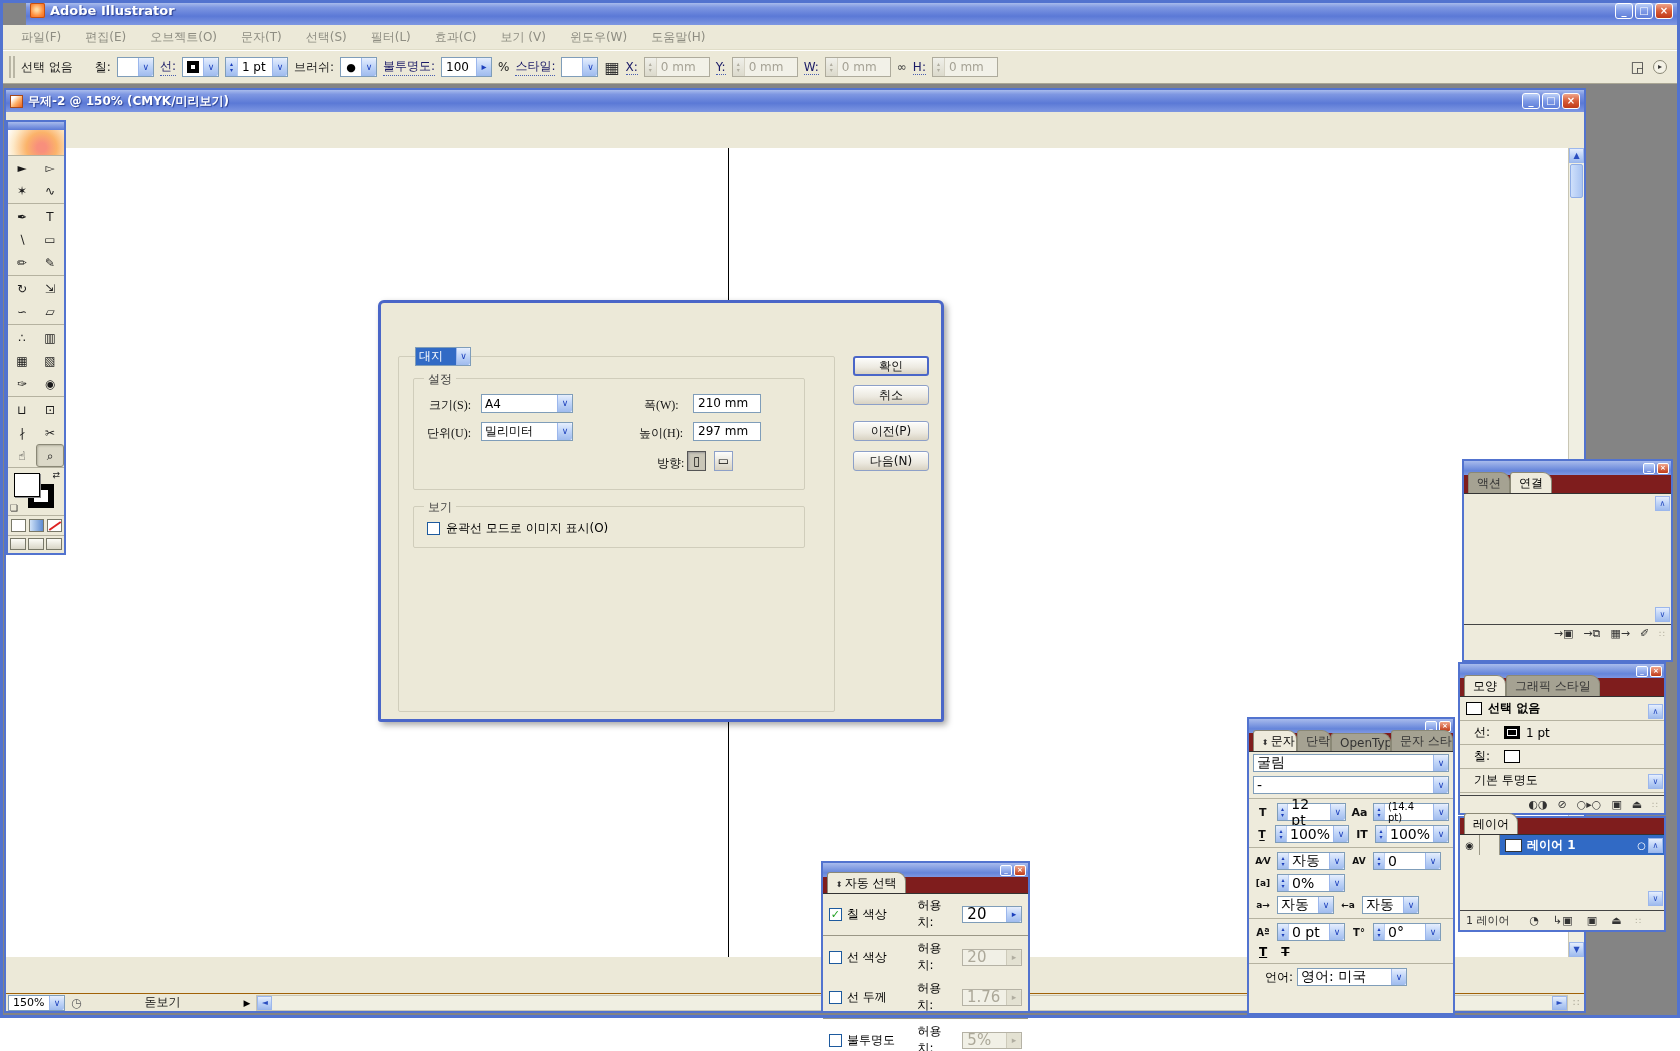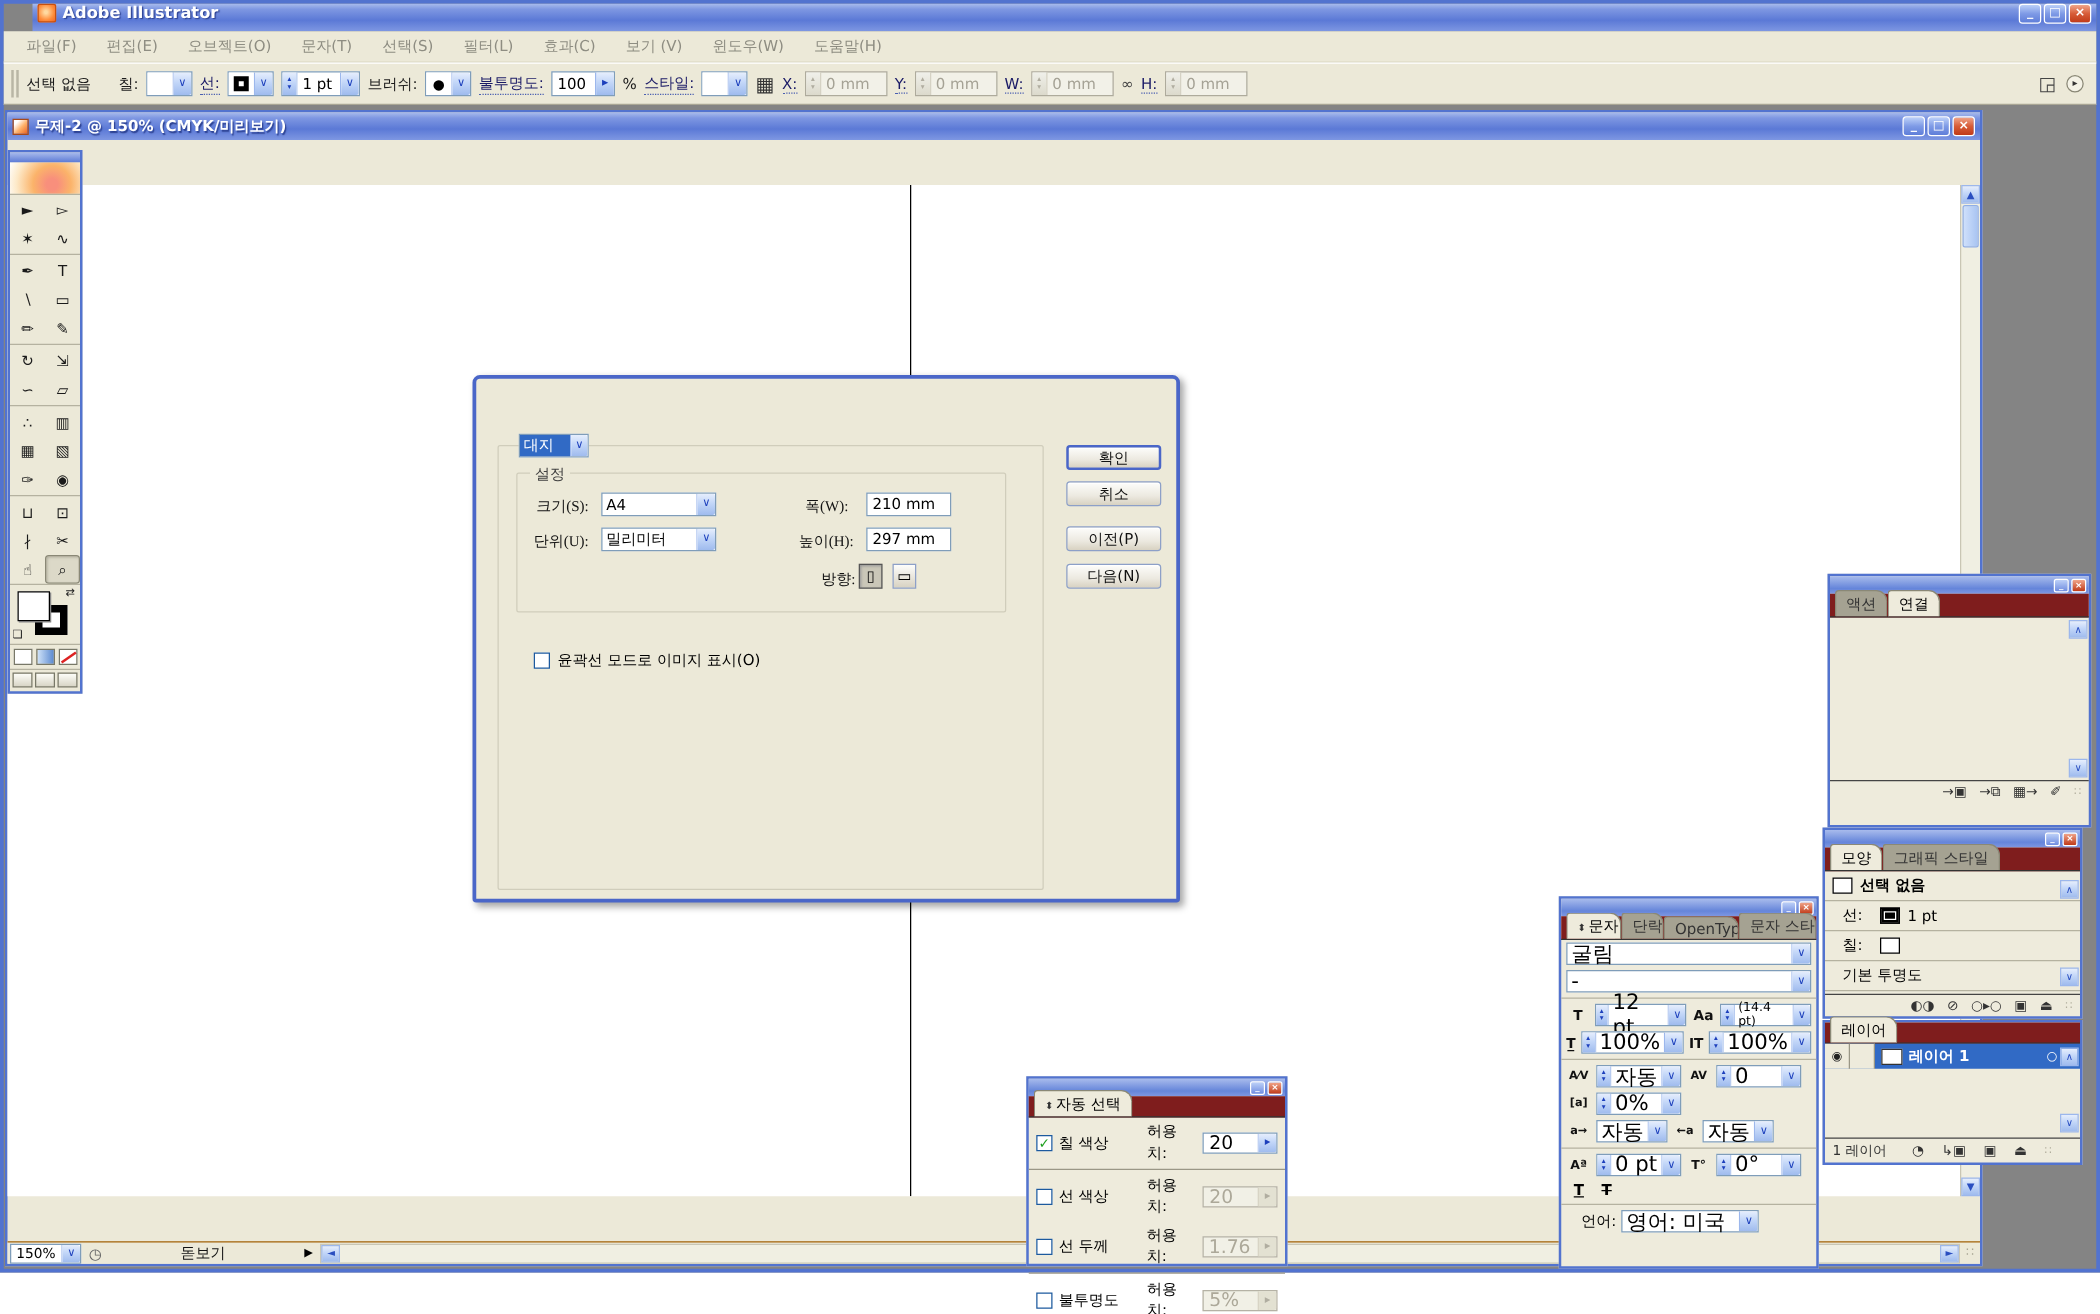--- a/index.html
+++ b/index.html
@@ -113,21 +113,21 @@
   .collapsearrows { font-size:8px; margin-right:2px; color:#333; }
   .pfoot { border-top:1px solid #444; display:flex; align-items:center; justify-content:flex-end; gap:10px; padding:2px 6px; color:#333; font-size:11px; }
   .pscroll { position:absolute; right:1px; width:15px; display:flex; flex-direction:column; justify-content:space-between; }
   .gripdots { color:#b0ad9c; font-size:9px; }
 
   
   .crow { display:flex; align-items:center; gap:4px; padding:2px 4px; }
   .picon { width:20px; text-align:center; font-size:11px; font-weight:bold; color:#111; }
   .cfield { display:flex; align-items:center; border:1px solid #7f9db9; background:#fff; height:18px; }
   .cfield .spincol { width:11px; }
-  .cfield .fieldval { min-width:40px; font-size:17px; padding:0 3px; }
+  .cfield .fieldval { min-width:40px; font-size:14px; padding:0 3px; }
   .cfield .ddbtn { height:16px; line-height:16px; }
   .csep { height:1px; background:#b5b2a0; margin:2px 0; }
   .wide .fieldval { flex:1; }
 
   
   .mwrow { display:flex; align-items:center; gap:5px; padding:3px 6px; }
   .mwlabel { width:66px; }
   .tolfield { display:flex; align-items:center; border:1px solid #7f9db9; background:#fff; height:17px; width:60px; }
   .tolfield .fieldval { flex:1; font-size:15px; overflow:hidden; white-space:nowrap; }
   .tolfield .ddbtn { height:15px; line-height:15px; }
@@ -371,20 +371,23 @@
     <div class="dinput" style="left:312px;top:119px;width:68px;">297 mm</div>
 
     <span class="dlabel" style="left:276px;top:152px;">방향:</span>
     <div class="orientbtn pressed" style="left:306px;top:148px;">
         <span>▯</span>
       </div>
     <div class="orientbtn" style="left:333px;top:148px;">
         <span>▭</span>
       </div>
 
+    <div class="groupbox" style="left:32px;top:203px;width:392px;height:42px;">
+      <span class="grouplegend">보기</span>
+    </div>
     <div style="position:absolute;left:46px;top:217px;display:flex;align-items:center;gap:6px;">
       <span class="checkbox"></span>
       <span>윤곽선 모드로 이미지 표시(O)</span>
     </div>
 
     <div class="dlgbtn default" style="top:53px;">확인</div>
     <div class="dlgbtn" style="top:82px;">취소</div>
     <div class="dlgbtn" style="top:118px;">이전(P)</div>
     <div class="dlgbtn" style="top:148px;">다음(N)</div>
   </div>

